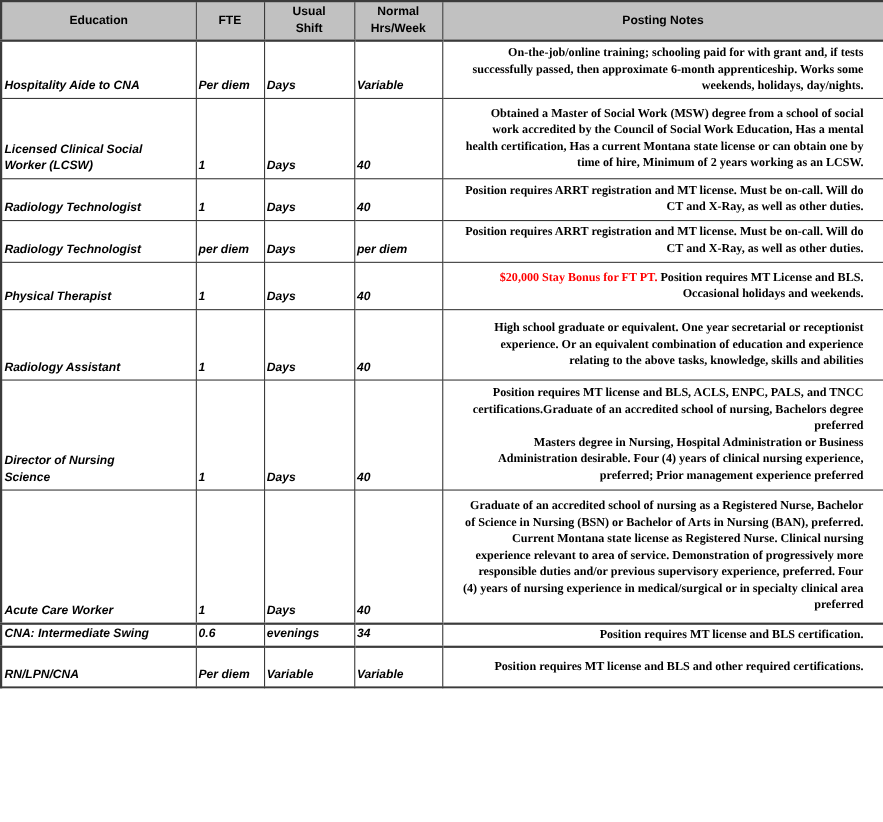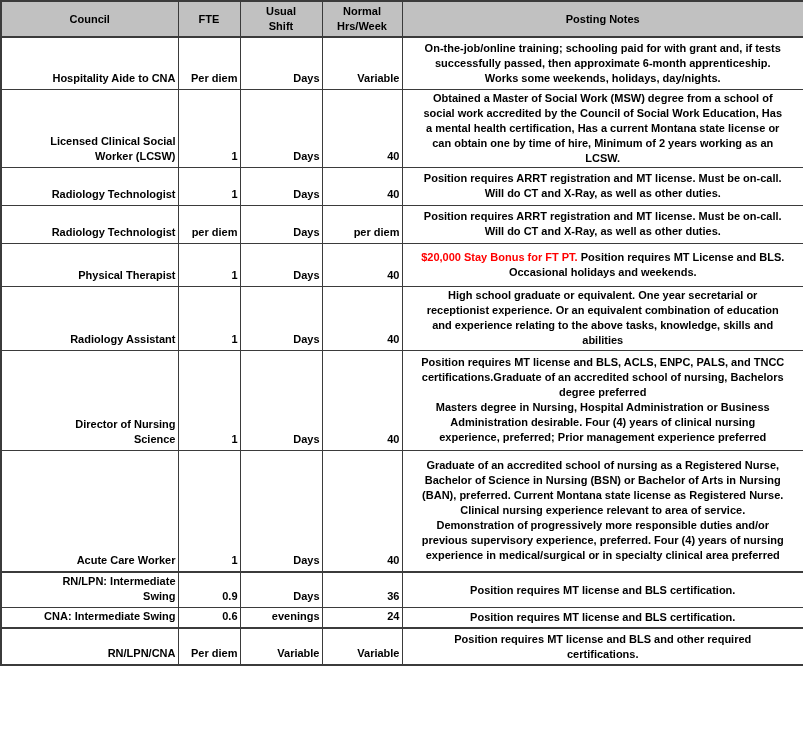--- a/index.html
+++ b/index.html
@@ -24,49 +24,51 @@
   table.jobs thead th {
     background: var(--header_bg, #c1c1c1);
     border-bottom: 2px solid var(--border, #3b3b3b);
     text-align: center;
     vertical-align: middle;
     padding: 1px 2px;
     white-space: pre-line;
     font-size: 11px;
   }
   td.c {
-    text-align: right;
+    text-align: left;
     vertical-align: bottom;
     padding: 1px 2px 3px 2px;
     white-space: pre-line;
+    font-style: italic;
   }
   td.notes {
-    text-align: center;
+    text-align: right;
     vertical-align: middle;
     padding: 1px 18px;
     white-space: pre-line;
+    font-family: Liberation Serif, serif;
   }
   tr.thick td { border-bottom-width: 2px; }
   .red { color: var(--highlight_red, #ff0000); }
 </style>
 </head>
 <body>
 
 <div class="sheet">
   <table class="jobs">
     <colgroup>
       <col style="width:177px">
       <col style="width:62px">
       <col style="width:82px">
       <col style="width:80px">
       <col style="width:402px">
     </colgroup>
     <thead>
       <tr style="height:36px">
-        <th>Council</th>
+        <th>Education</th>
         <th>FTE</th>
         <th>Usual
 Shift</th>
         <th>Normal
 Hrs/Week</th>
         <th>Posting Notes</th>
       </tr>
     </thead>
     <tbody>
       <tr style="height:52px">
@@ -121,33 +123,25 @@
         <td class="notes">Position requires MT license and BLS, ACLS, ENPC, PALS, and TNCC certifications.Graduate of an accredited school of nursing, Bachelors degree preferred
 Masters degree in Nursing, Hospital Administration or Business Administration desirable. Four (4) years of clinical nursing experience, preferred; Prior management experience preferred</td>
       </tr>
       <tr style="height:122px" class="thick">
         <td class="c">Acute Care Worker</td>
         <td class="c">1</td>
         <td class="c">Days</td>
         <td class="c">40</td>
         <td class="notes">Graduate of an accredited school of nursing as a Registered Nurse, Bachelor of Science in Nursing (BSN) or Bachelor of Arts in Nursing (BAN), preferred. Current Montana state license as Registered Nurse. Clinical nursing experience relevant to area of service. Demonstration of progressively more responsible duties and/or previous supervisory experience, preferred. Four (4) years of nursing experience in medical/surgical or in specialty clinical area preferred</td>
       </tr>
-      <tr style="height:25px">
-        <td class="c">RN/LPN: Intermediate
-Swing</td>
-        <td class="c">0.9</td>
-        <td class="c">Days</td>
-        <td class="c">36</td>
-        <td class="notes">Position requires MT license and BLS certification.</td>
-      </tr>
       <tr style="height:17px" class="thick">
         <td class="c">CNA: Intermediate Swing</td>
         <td class="c">0.6</td>
         <td class="c">evenings</td>
-        <td class="c">24</td>
+        <td class="c">34</td>
         <td class="notes">Position requires MT license and BLS certification.</td>
       </tr>
       <tr style="height:37px">
         <td class="c">RN/LPN/CNA</td>
         <td class="c">Per diem</td>
         <td class="c">Variable</td>
         <td class="c">Variable</td>
         <td class="notes">Position requires MT license and BLS and other required certifications.</td>
       </tr>
     </tbody>

